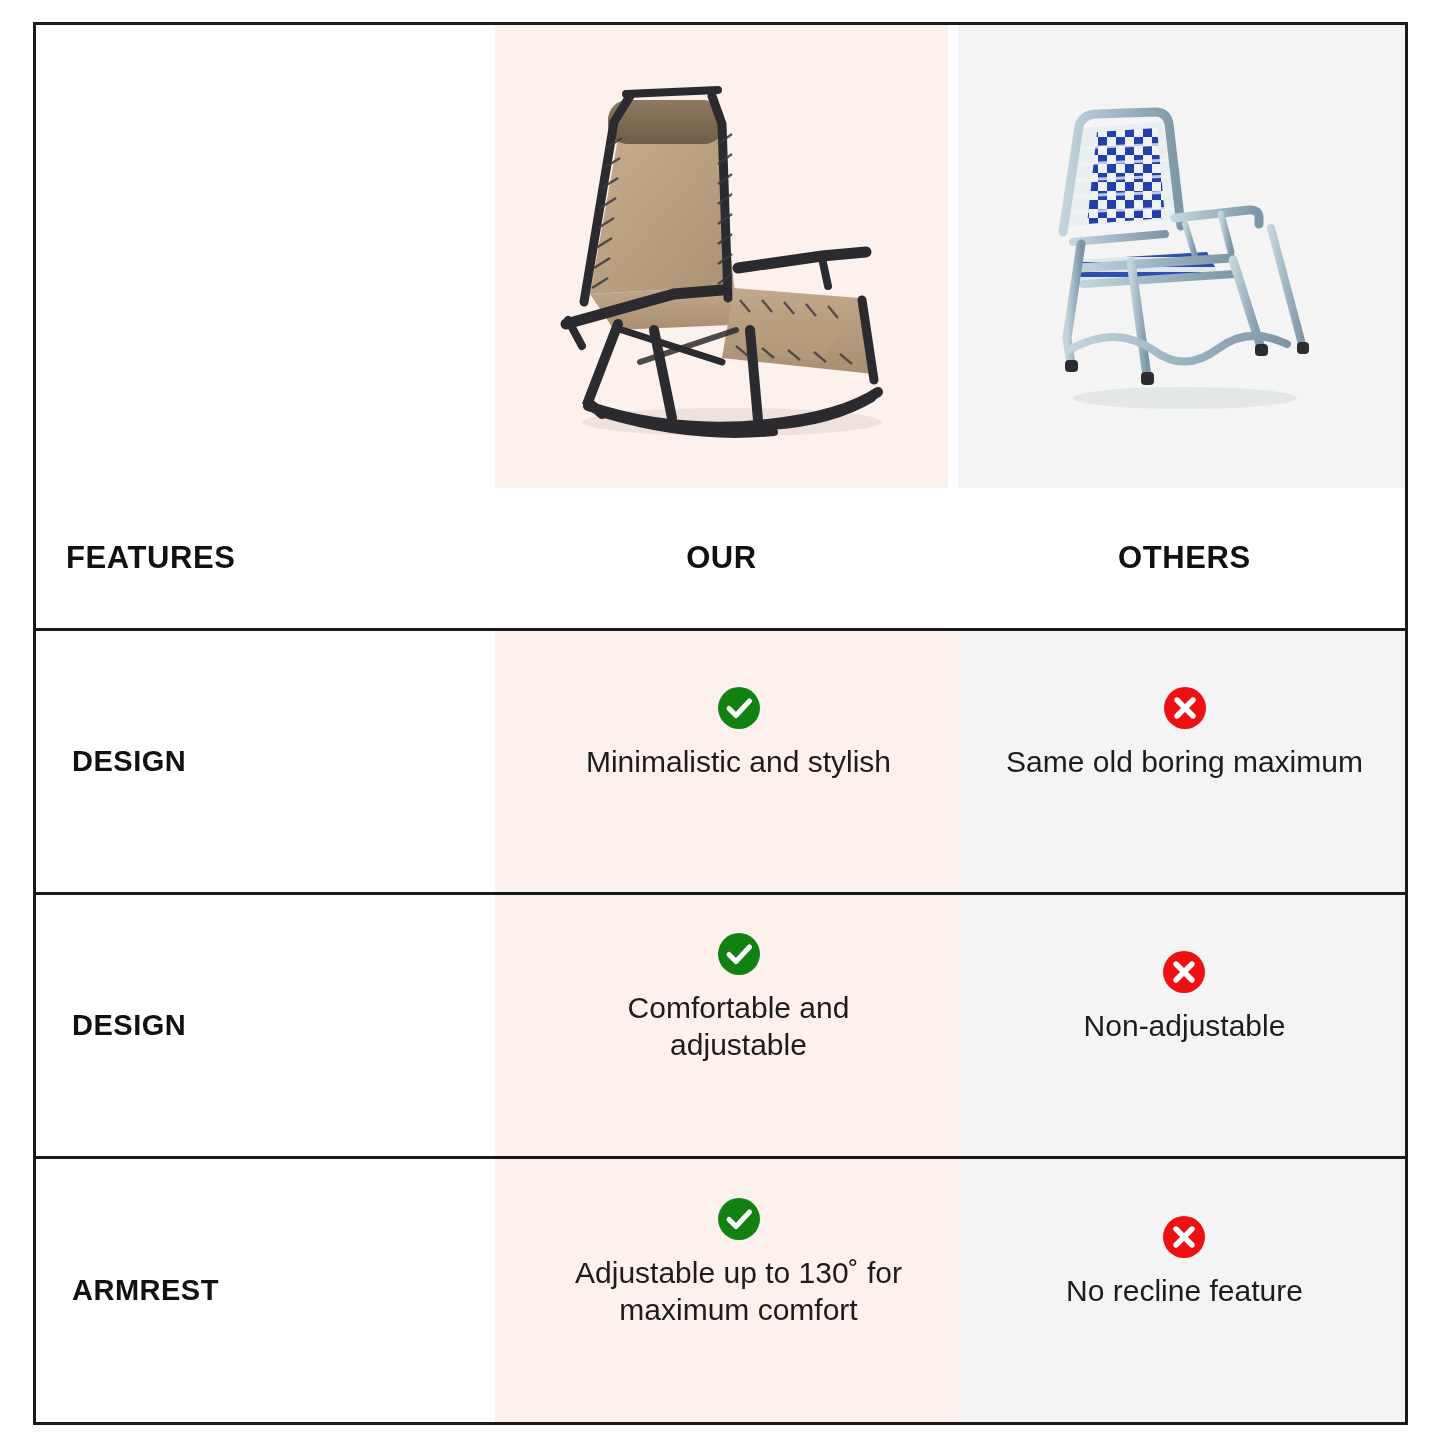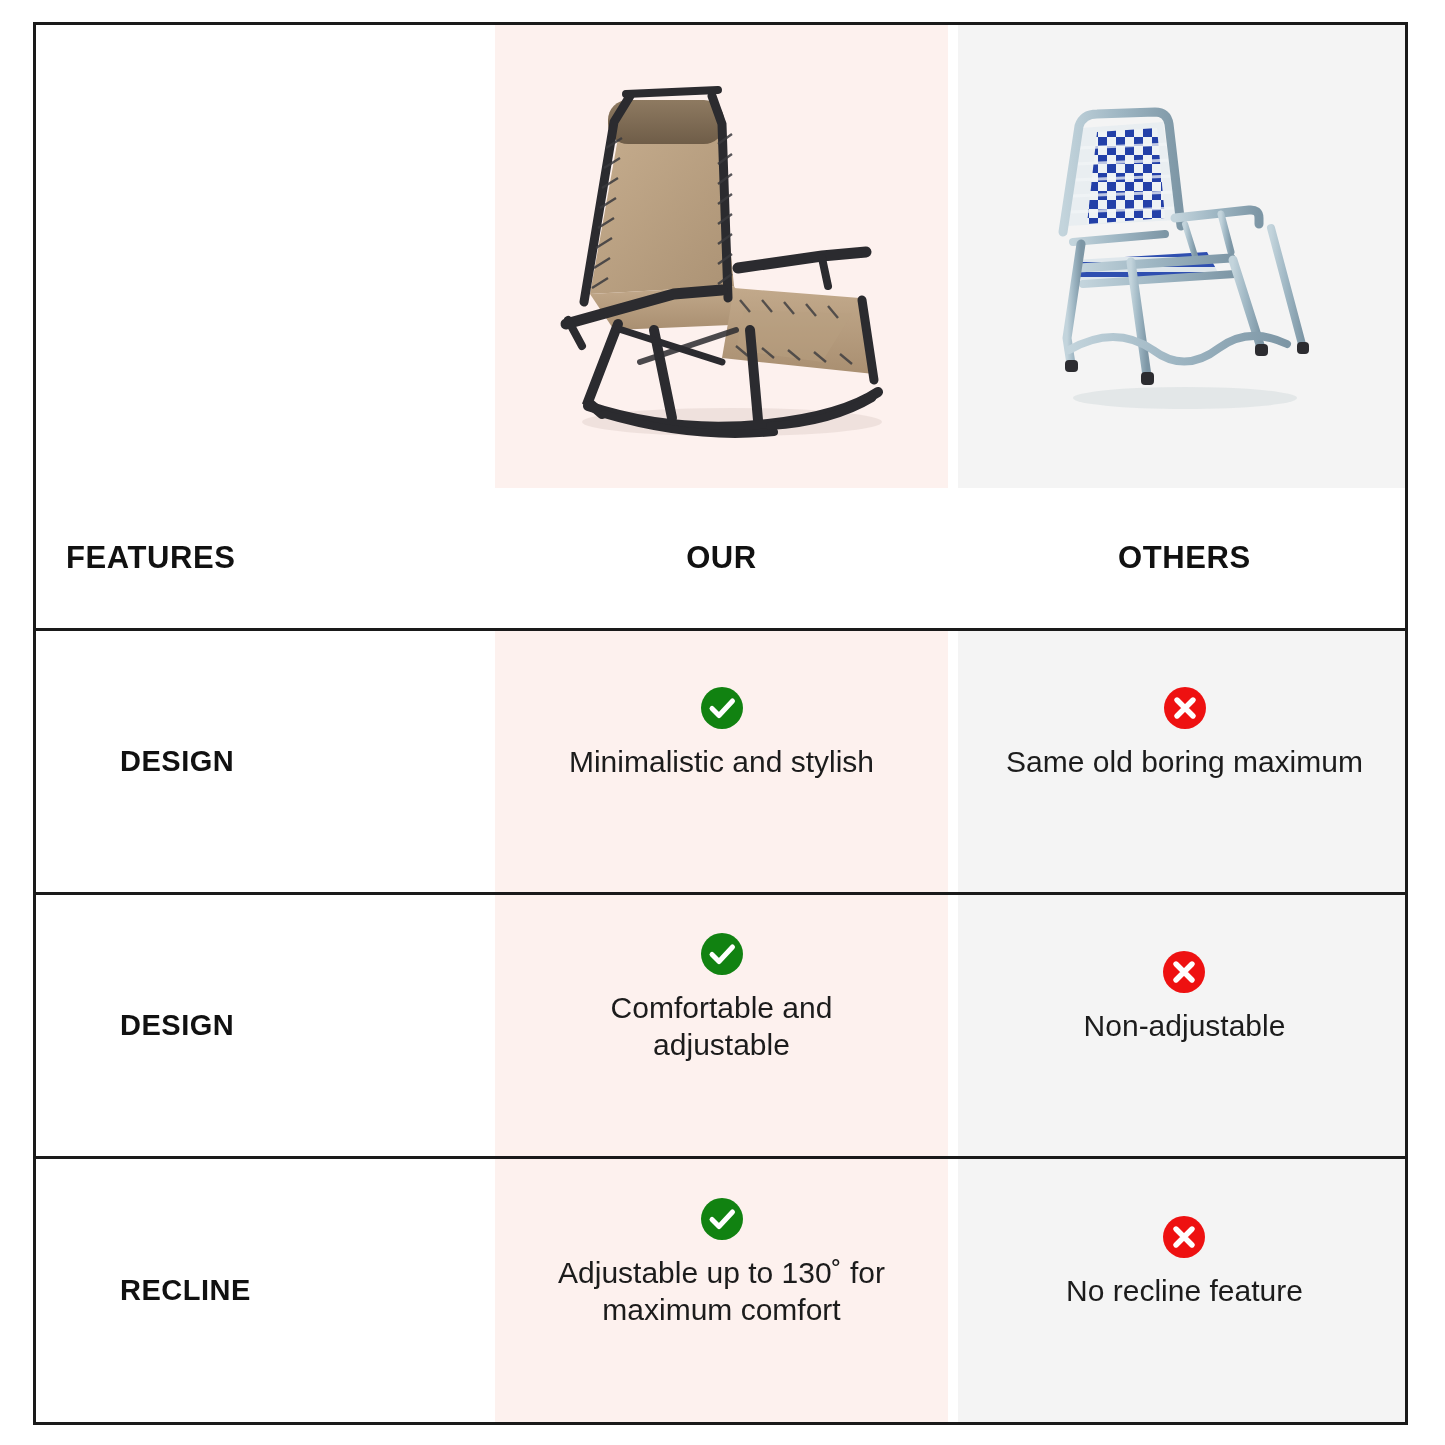--- a/index.html
+++ b/index.html
@@ -114,28 +114,29 @@
     bottom: 0;
     display: flex;
     flex-direction: column;
     justify-content: center;
   }
   .cell-label {
     left: 0;
     width: 459px;
     background: #ffffff;
     align-items: flex-start;
-    padding-left: 84px;
+    padding-left: 36px;
     box-sizing: border-box;
   }
   .cell-our {
     left: 459px;
     width: 453px;
     background: #fdf1ee;
     align-items: center;
+    padding-left: 17px;
   }
   .cell-other {
     left: 922px;
     width: 453px;
     background: #f4f4f4;
     align-items: center;
   }
 
   .feature-name {
     font-weight: bold;
@@ -352,21 +353,21 @@
             <path d="M14 14 L30 30 M30 14 L14 30" stroke="#ffffff" stroke-width="5.4" fill="none" stroke-linecap="round"></path>
           </svg>
         </span>
         <span class="cell-text">Non-adjustable</span>
       </div>
     </div>
   </div>
 
   <div class="feature-row row-3 last">
     <div class="cell cell-label">
-      <span class="feature-name">RECLINE</span>
+      <span class="feature-name">ARMREST</span>
     </div>
     <div class="cell cell-our">
       <div class="cell-body">
         <span class="status-icon">
           <svg width="44" height="44" viewBox="0 0 44 44">
             <circle cx="22" cy="22" r="21" fill="#118211"></circle>
             <path d="M12 22.5 L19 29.5 L32.5 15" stroke="#ffffff" stroke-width="5" fill="none" stroke-linecap="round" stroke-linejoin="round"></path>
           </svg>
         </span>
         <span class="cell-text" style="max-width:380px;">Adjustable up to 130˚ for maximum comfort</span>

